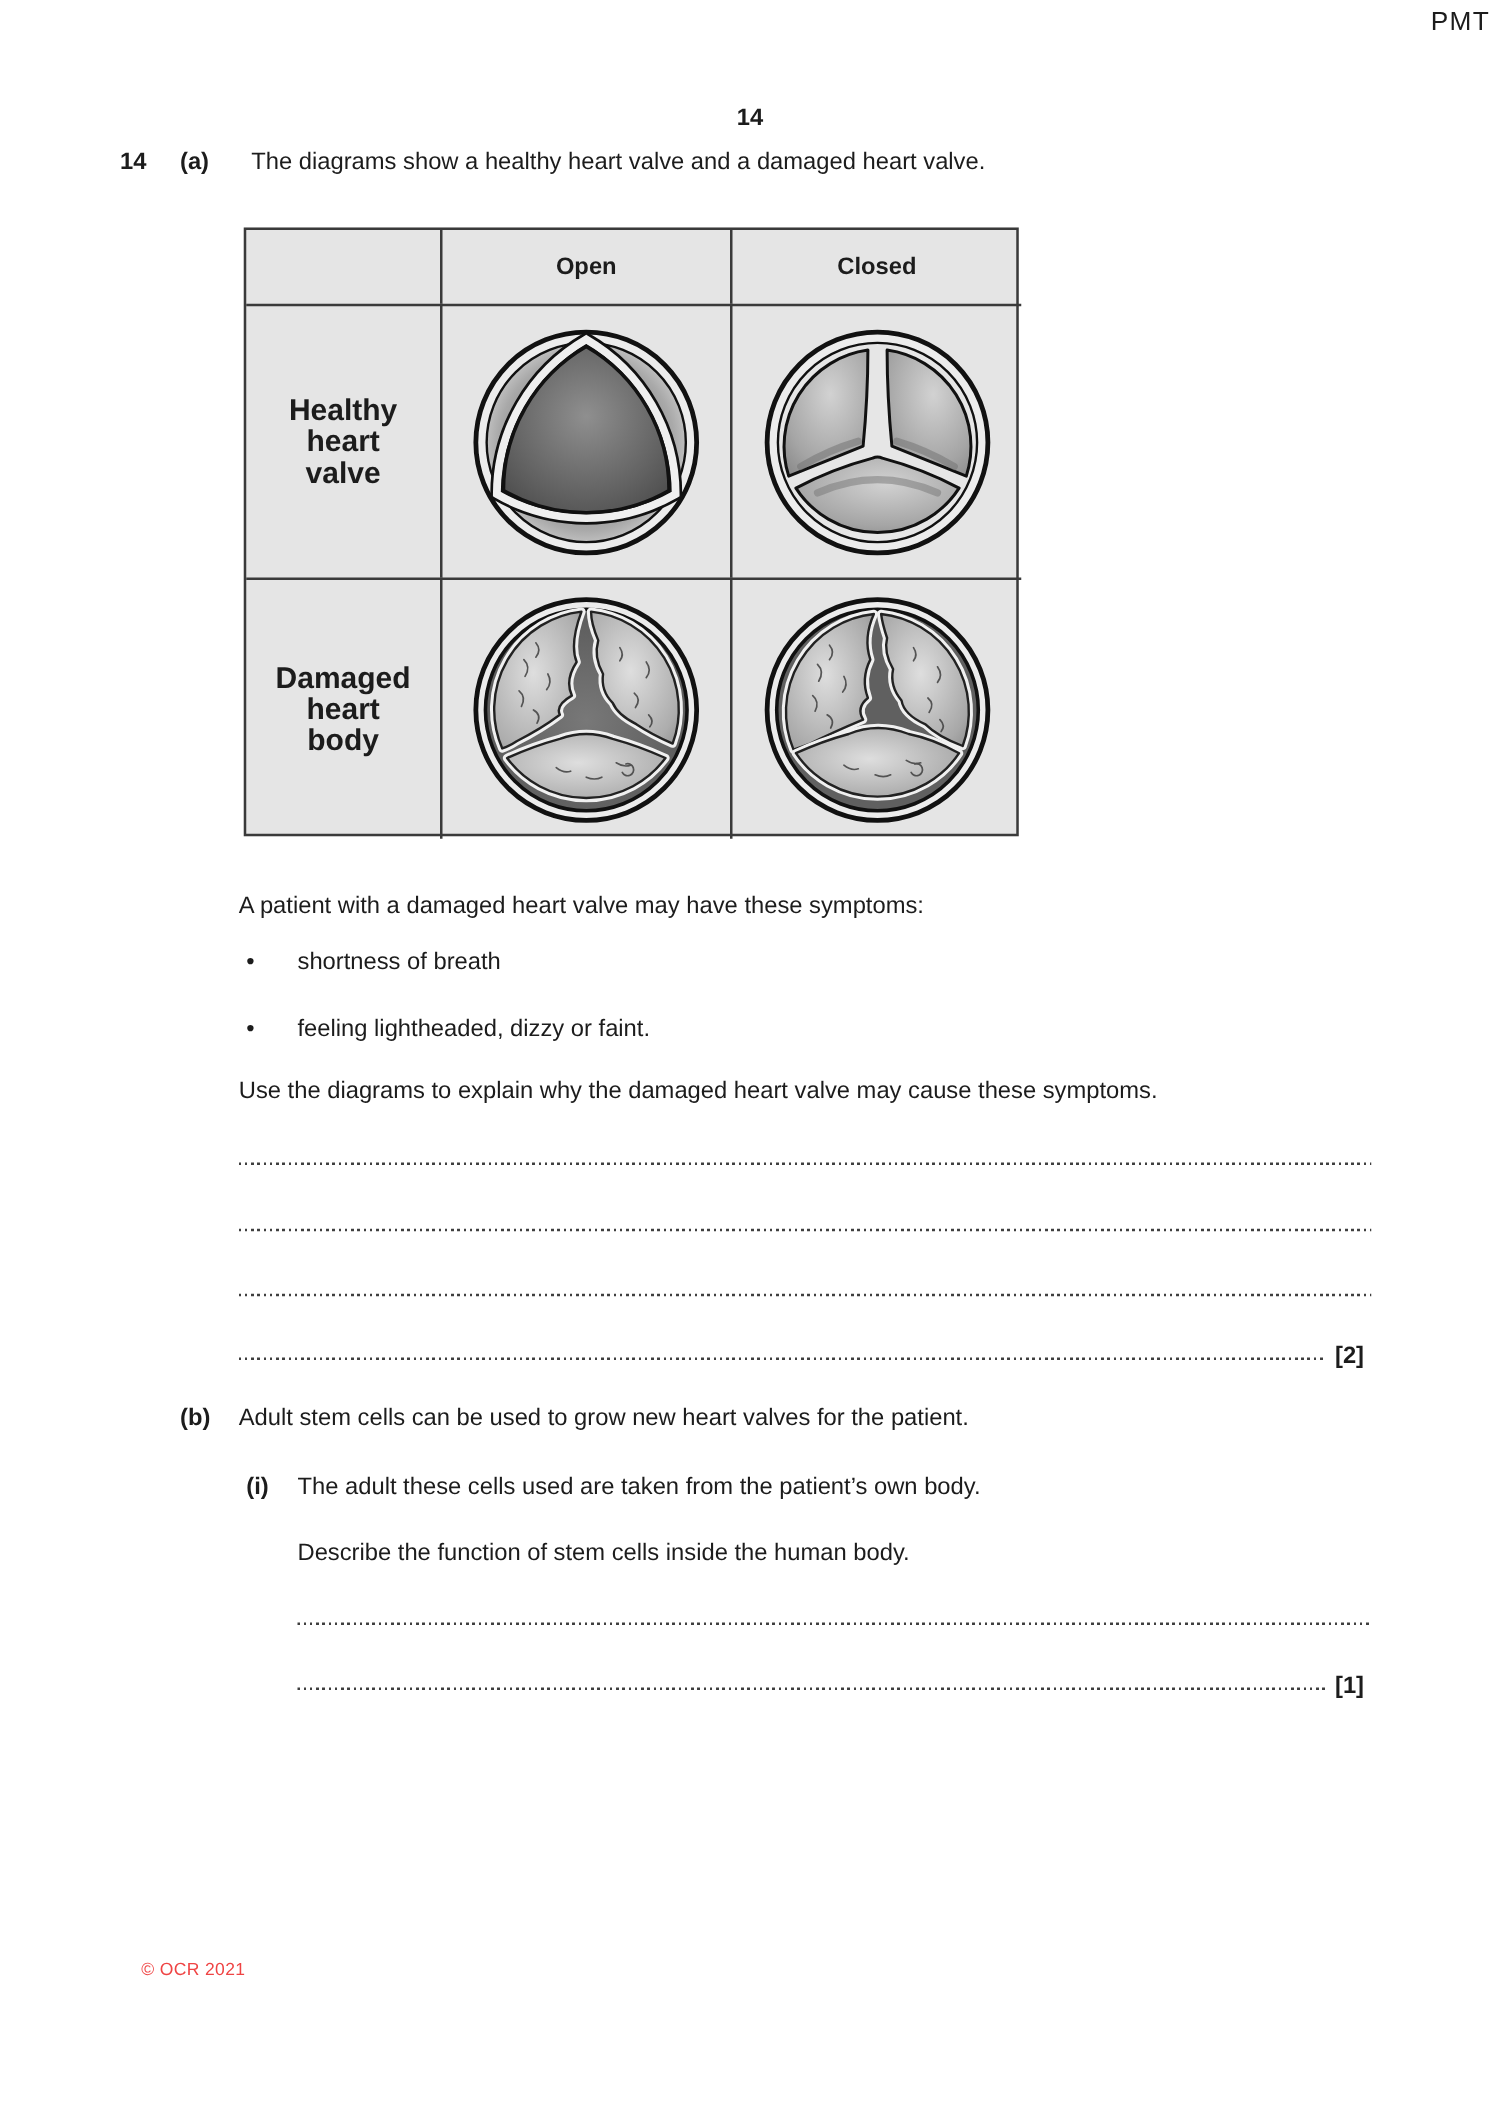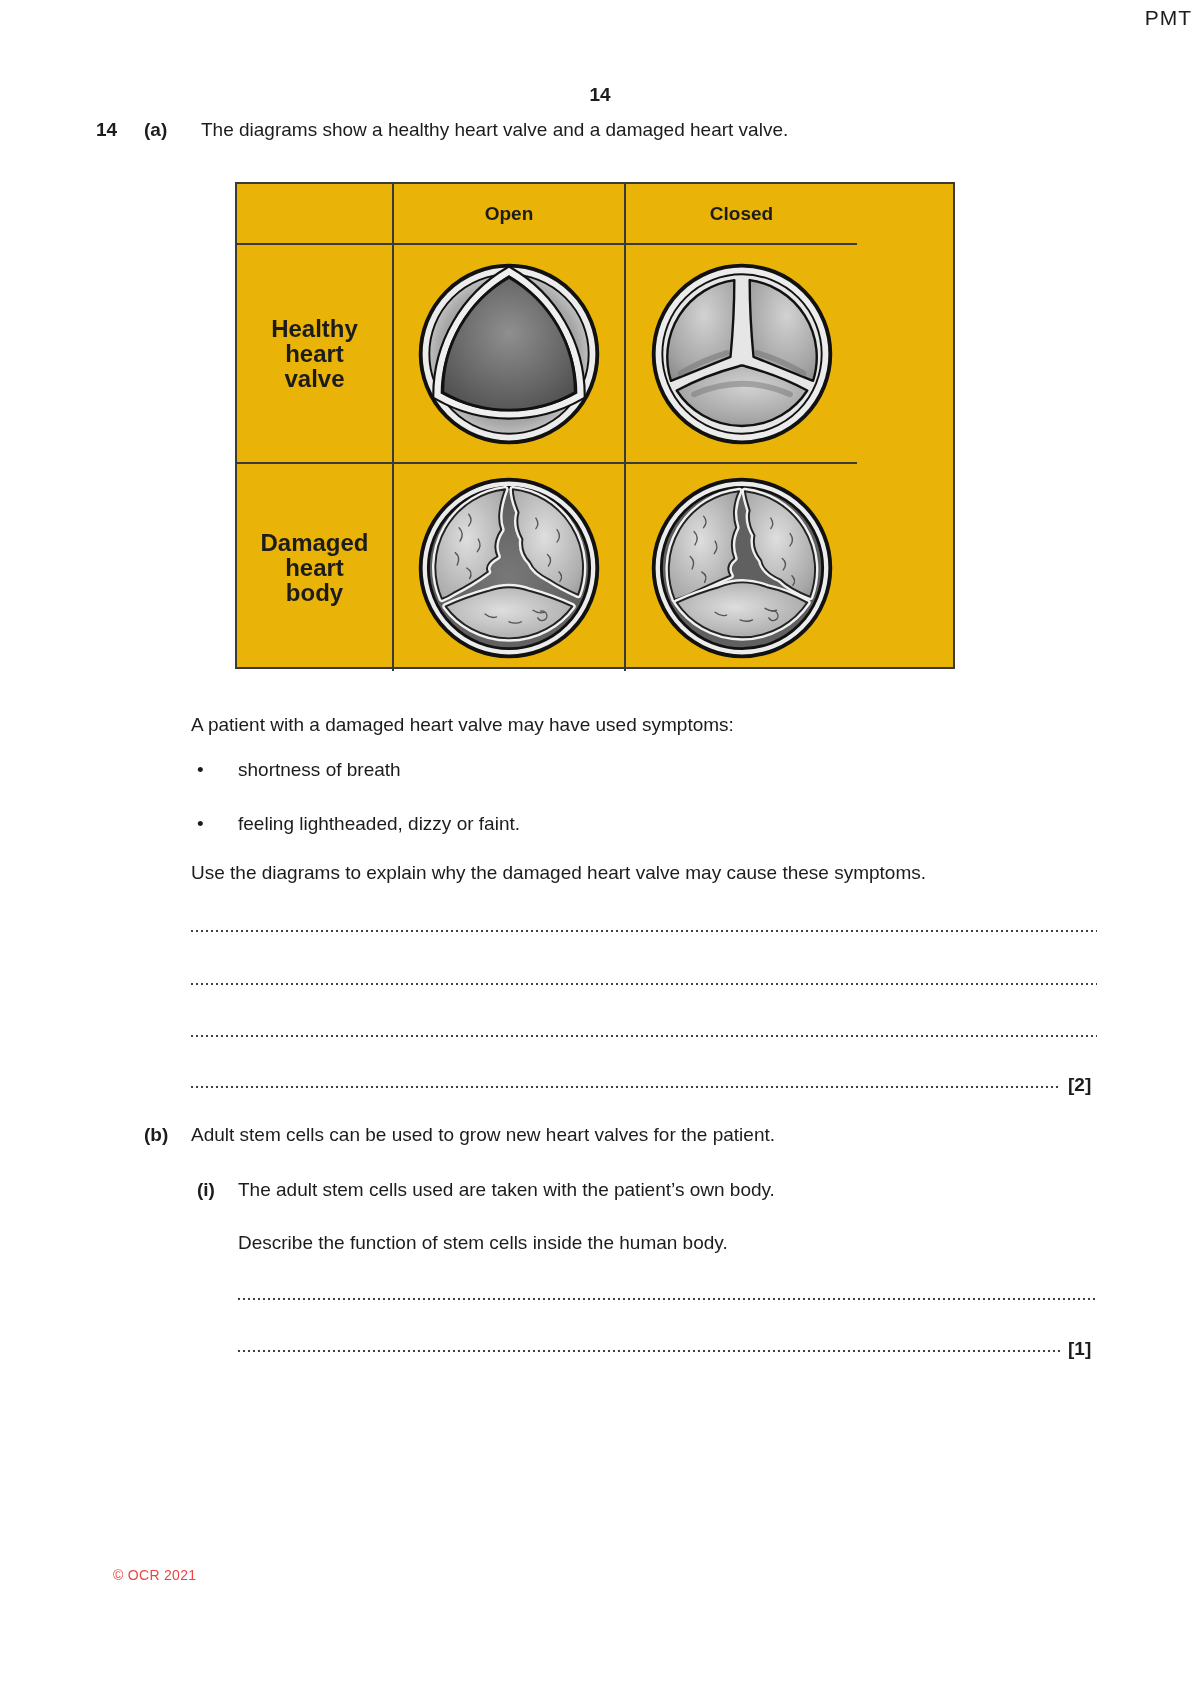--- a/index.html
+++ b/index.html
@@ -15,25 +15,24 @@
   .abs{position:absolute;}
   .t{font-size:19px;line-height:26px;white-space:nowrap;}
   .b{font-weight:bold;}
   .watermark{font-size:21px;letter-spacing:1px;}
   .pagenum{width:1200px;text-align:center;font-weight:bold;font-size:19px;}
   
   .vtable{
     display:grid;
     grid-template-columns:155px 232px 233px;
     grid-template-rows:59px 219px 209px;
-    width:720px;height:487px;
+    width:620px;height:487px;
     box-sizing:border-box;
     border:2px solid #3a3a3a;
-    background:#eab308;
-    margin-left:40px;
+    background:#e5e5e5;
   }
   .tc{
     border-left:2px solid #3a3a3a;
     border-top:2px solid #3a3a3a;
     display:flex;align-items:center;justify-content:center;
     box-sizing:border-box;
   }
   .tc:nth-child(3n+1){border-left:none;}
   .tc:nth-child(-n+3){border-top:none;}
   .colhead{font-weight:bold;font-size:19px;}
@@ -192,21 +191,21 @@
             <path d="M 152 108 q 5 5 1 10"></path>
           <path d="M 72 146 q 6 5 12 3"></path>
             <path d="M 98 154 q 7 3 13 0"></path>
           <path d="M 124 142 q 6 4 12 2"></path>
             <path d="M 128 152 a 5 5 0 1 0 3 -7"></path>
         </g>
       </svg>
     </div>
   </div>
 
-  <div class="abs t" style="top:712px;left:191px;">A patient with a damaged heart valve may have used symptoms:</div>
+  <div class="abs t" style="top:712px;left:191px;">A patient with a damaged heart valve may have these symptoms:</div>
 
   <div class="abs t" style="top:757px;left:197px;">
     <span class="bullet-glyph">•</span>
   </div>
   <div class="abs t" style="top:757px;left:238px;">shortness of breath</div>
 
   <div class="abs t" style="top:811px;left:197px;">
     <span class="bullet-glyph">•</span>
   </div>
   <div class="abs t" style="top:811px;left:238px;">feeling lightheaded, dizzy or faint.</div>
@@ -216,21 +215,21 @@
   <div class="dotline" style="top:930px;left:191px;width:906px;"></div>
   <div class="dotline" style="top:983px;left:191px;width:906px;"></div>
   <div class="dotline" style="top:1035px;left:191px;width:906px;"></div>
   <div class="dotline" style="top:1086px;left:191px;width:869px;"></div>
   <div class="abs mark" style="top:1074px;left:1068px;">[2]</div>
 
   <div class="abs t b" style="top:1122px;left:144px;">(b)</div>
   <div class="abs t" style="top:1122px;left:191px;">Adult stem cells can be used to grow new heart valves for the patient.</div>
 
   <div class="abs t b" style="top:1177px;left:197px;">(i)</div>
-  <div class="abs t" style="top:1177px;left:238px;">The adult stem cells used are taken with the patient’s own body.</div>
+  <div class="abs t" style="top:1177px;left:238px;">The adult these cells used are taken from the patient’s own body.</div>
 
   <div class="abs t" style="top:1230px;left:238px;">Describe the function of stem cells inside the human body.</div>
 
   <div class="dotline" style="top:1298px;left:238px;width:859px;"></div>
   <div class="dotline" style="top:1350px;left:238px;width:822px;"></div>
   <div class="abs mark" style="top:1338px;left:1068px;">[1]</div>
 
   <div class="abs footer" style="top:1567px;left:113px;">© OCR 2021</div>
 
 </div>

